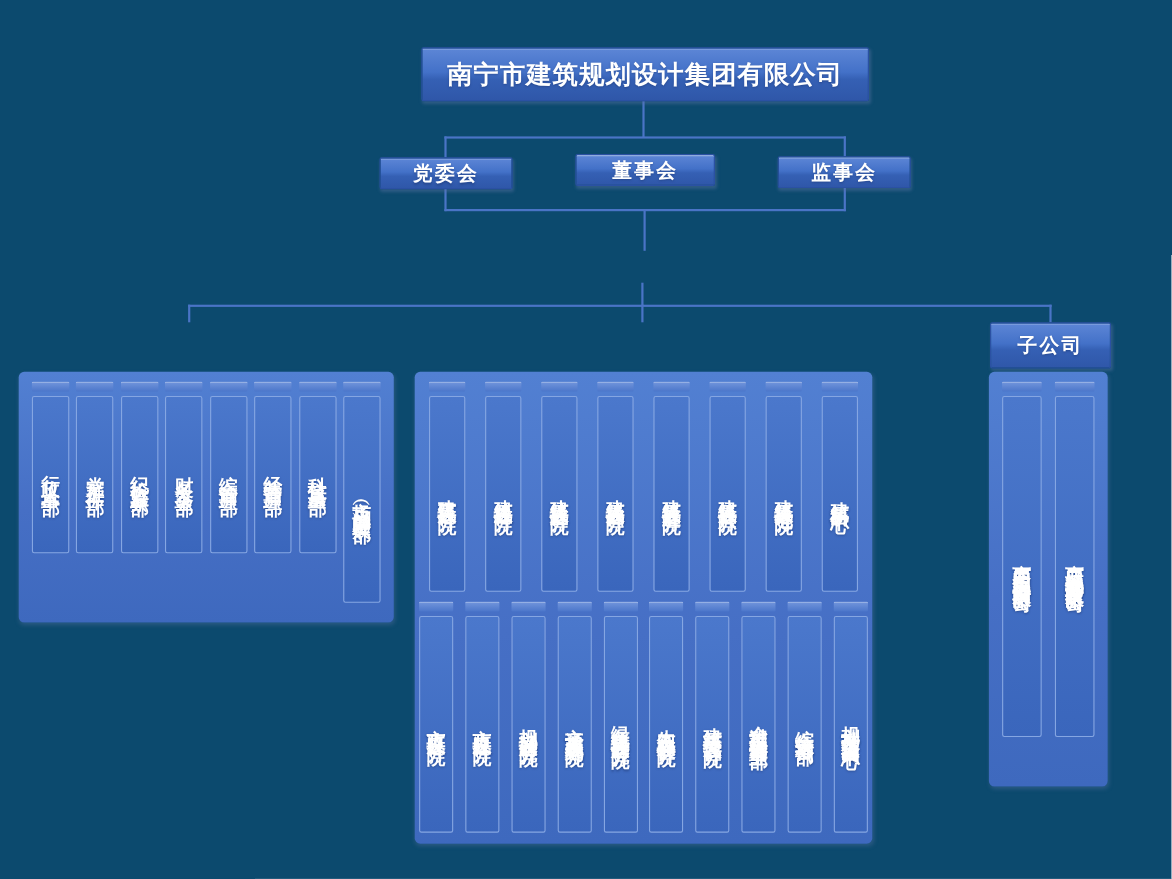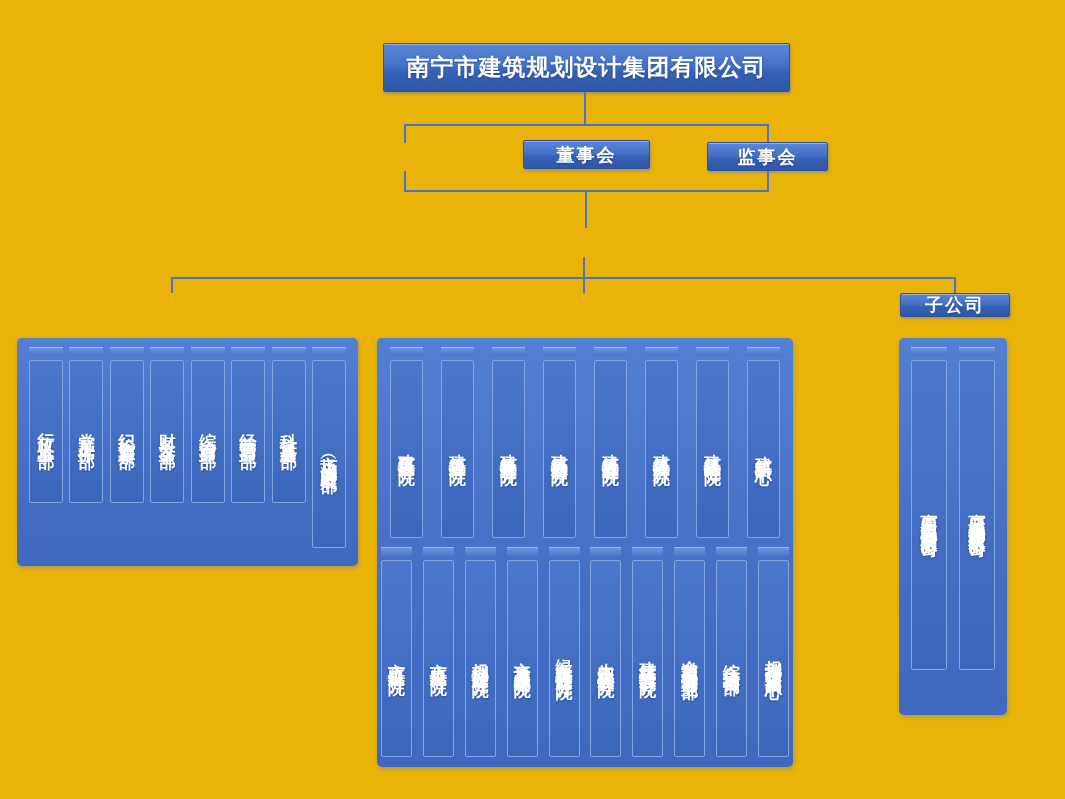--- a/index.html
+++ b/index.html
@@ -1,17 +1,17 @@
 <!DOCTYPE html>
 <html><head>
 <meta charset="utf-8">
 <style>
   html,body{margin:0;padding:0;background:#ffffff;}
   body{font-family:"Liberation Sans","DejaVu Sans",sans-serif;}
-  .stage{position:relative;width:1065px;height:799px;background:#eab308;overflow:hidden;}
+  .stage{position:relative;width:1065px;height:799px;background:#0c4a6e;overflow:hidden;}
 
   
   .line{position:absolute;background:#4a74c6;}
   .line.h{height:2px;}
   .line.v{width:2px;}
 
   
   .node{
     position:absolute;display:flex;align-items:center;justify-content:center;
     background:linear-gradient(180deg,#5d86d6 0%,#4371c8 46%,#3560b4 60%,#2f57a9 100%);
@@ -70,29 +70,32 @@
   <div class="line v" style="left:583px;top:257px;height:21px"></div>
   <div class="line h" style="left:171px;top:277px;width:785px"></div>
   <div class="line v" style="left:171px;top:277px;height:16px"></div>
   <div class="line v" style="left:583px;top:277px;height:16px"></div>
   <div class="line v" style="left:954px;top:277px;height:16px"></div>
 
   <div class="node title" style="left:383px;top:43px;width:407px;height:49px">
     <span>南宁市建筑规划设计集团有限公司</span>
   </div>
 
+  <div class="node mid" style="left:345px;top:143px;width:121px;height:29px">
+    <span>党委会</span>
+  </div>
   <div class="node mid" style="left:523px;top:140px;width:127px;height:29px">
     <span>董事会</span>
   </div>
   <div class="node mid" style="left:707px;top:142px;width:121px;height:29px">
     <span>监事会</span>
   </div>
 
 
-  <div class="node mid" style="left:900px;top:293px;width:110px;height:24px">
+  <div class="node mid" style="left:900px;top:293px;width:110px;height:42px">
     <span>子公司</span>
   </div>
 
   <div class="panel" style="left:17px;top:338px;width:341px;height:228px">
     <div class="row" style="top:9px;left:12px;right:12px">
       <div class="col w34">
           <div class="tab"></div>
           <div class="cbody h143">
             <span class="vtext">行政人事部</span>
           </div>

